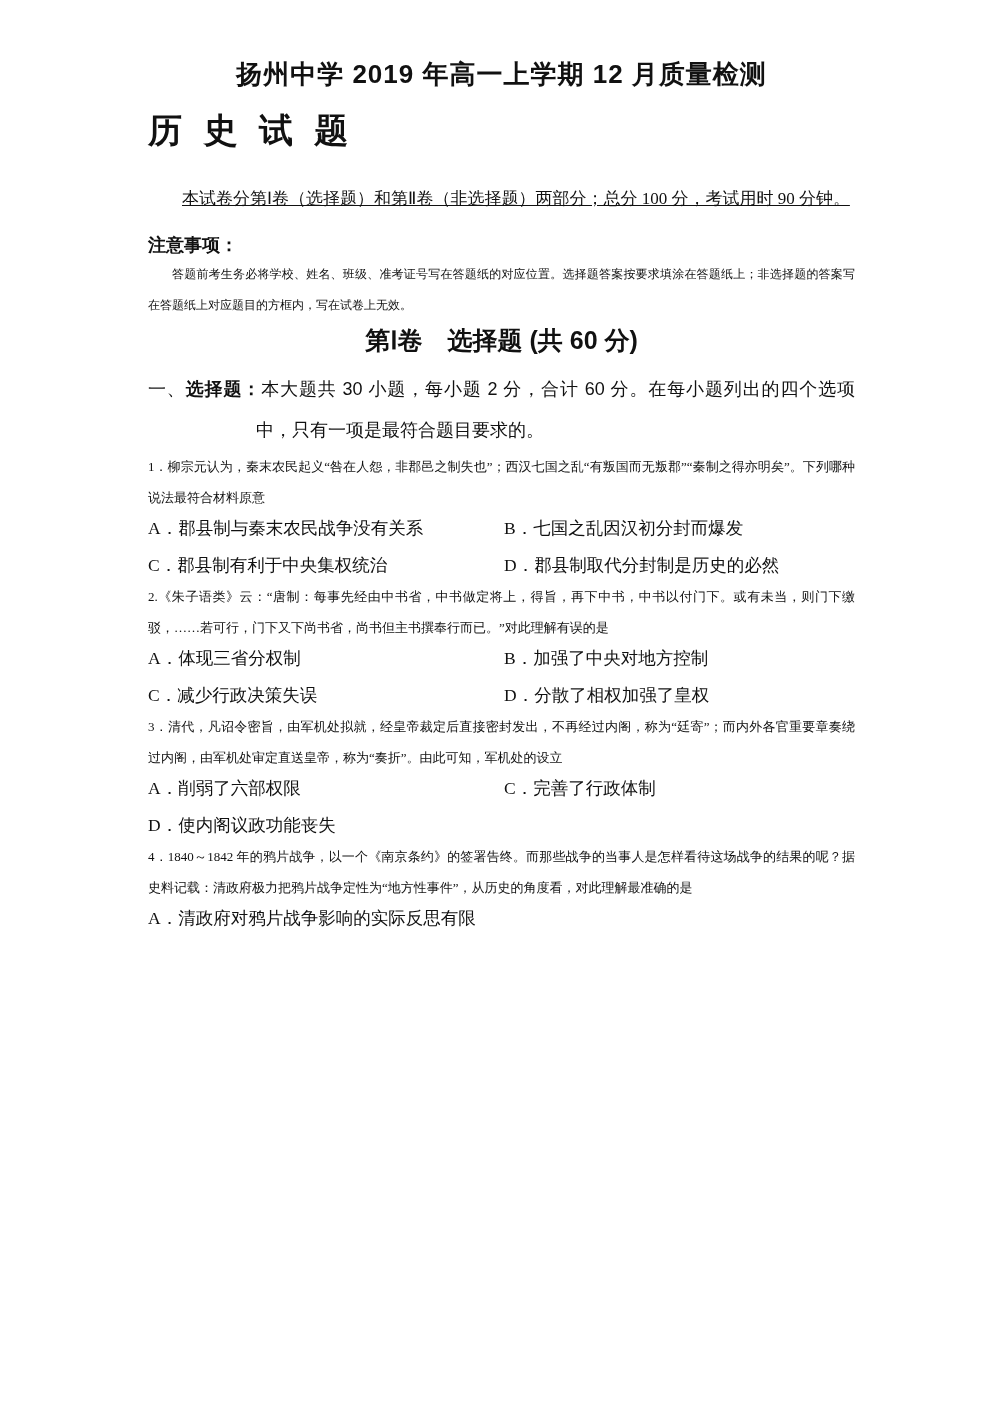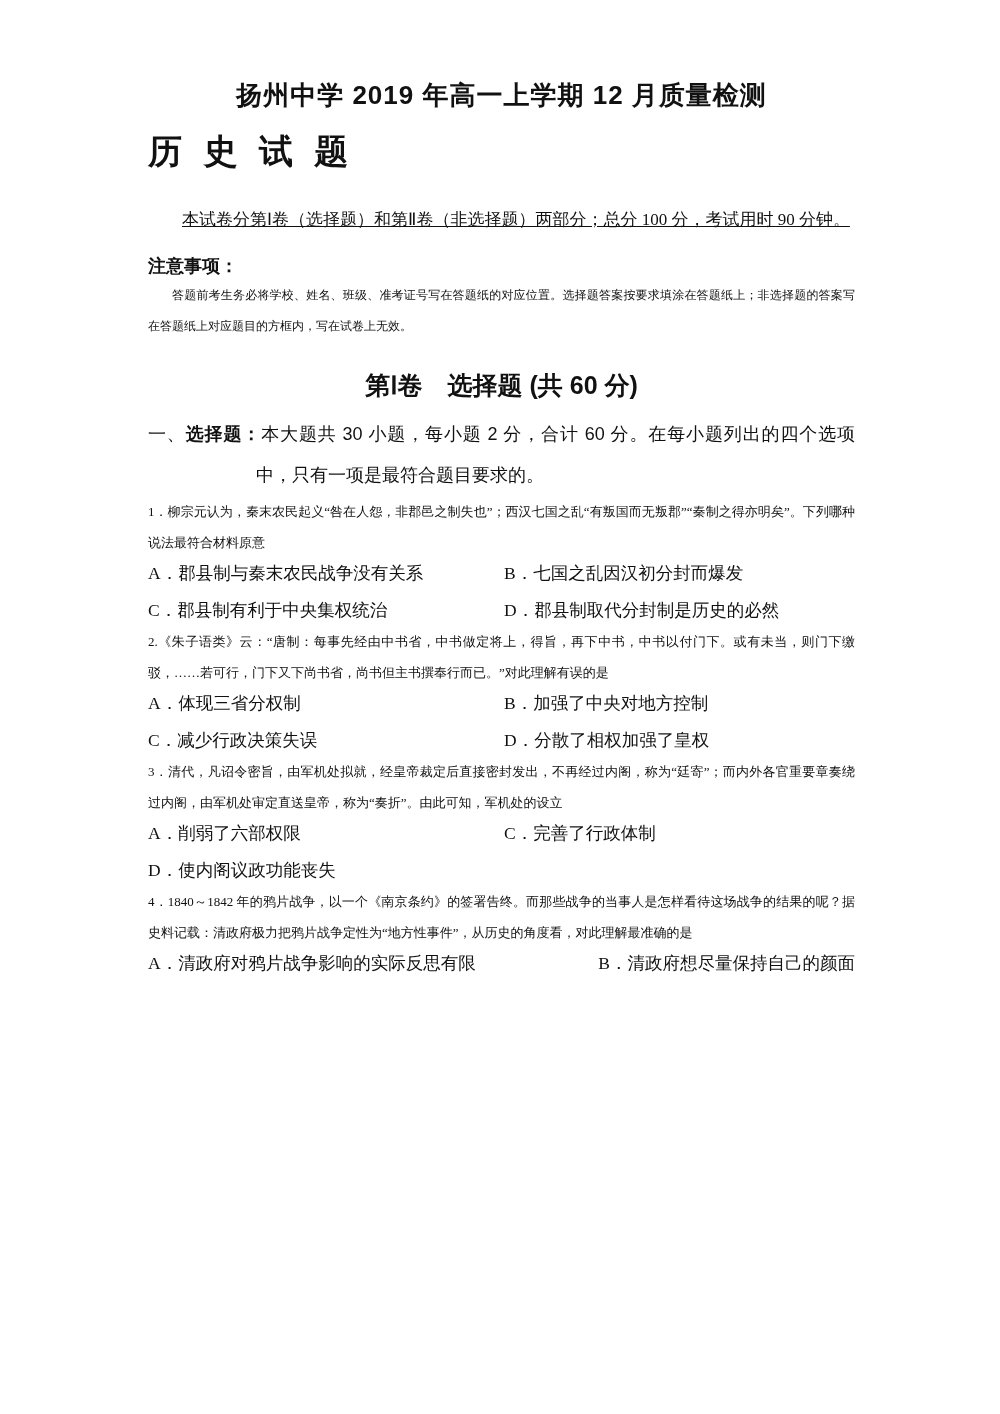--- a/index.html
+++ b/index.html
@@ -7,21 +7,21 @@
   .page {
     position: relative;
     width: 1000px;
     height: 1414px;
     margin: 0 auto;
     background: #ffffff;
     color: #111111;
     overflow: hidden;
   }
   .content {
-    padding: 76px 145px 0 148px; 
+    padding: 55px 145px 0 148px; 
   }
 
   
   .exam-title {
     font-family: "Liberation Sans", sans-serif;
     font-weight: bold;
     font-size: 26px;
     line-height: 38px;
     text-align: center;
     letter-spacing: 1px;
@@ -55,21 +55,20 @@
   }
   .notice-body {
     font-family: "Liberation Serif", serif;
     font-size: 12px;
     line-height: 31px;
     text-indent: 2em;
     text-align: justify;
   }
 
   .section-heading {
-    margin-top: 24px;
     font-family: "Liberation Sans", sans-serif;
     font-weight: bold;
     font-size: 25px;
     line-height: 38px;
     text-align: center;
   }
 
   .instruction {
     margin-top: 10px;
     font-family: "Liberation Sans", sans-serif;
@@ -95,21 +94,20 @@
     line-height: 31px;
     gap: 6px;
   }
   .options-inline {
     display: flex;
     gap: 32px;
     font-family: "Liberation Serif", serif;
     font-size: 17.5px;
     line-height: 31px;
     white-space: nowrap;
-    justify-content: space-between;
   }
 </style>
 </head>
 <body>
 
 <div class="page">
   <div class="content">
 
     <h1 class="exam-title">扬州中学 2019 年高一上学期 12 月质量检测</h1>
     <h2 class="exam-subtitle">历 史 试 题</h2>
@@ -149,18 +147,17 @@
         <span>A．削弱了六部权限</span>
         <span>C．完善了行政体制</span>
         <span>D．使内阁议政功能丧失</span>
       </div>
     </div>
 
     <div class="question">
       <p class="stem">4．1840～1842 年的鸦片战争，以一个《南京条约》的签署告终。而那些战争的当事人是怎样看待这场战争的结果的呢？据史料记载：清政府极力把鸦片战争定性为“地方性事件”，从历史的角度看，对此理解最准确的是</p>
       <div class="options-inline">
         <span>A．清政府对鸦片战争影响的实际反思有限</span>
-        <span>B．清政府想尽量保持自己的颜面</span>
       </div>
     </div>
 
   </div>
 </div>
 
 </body></html>

